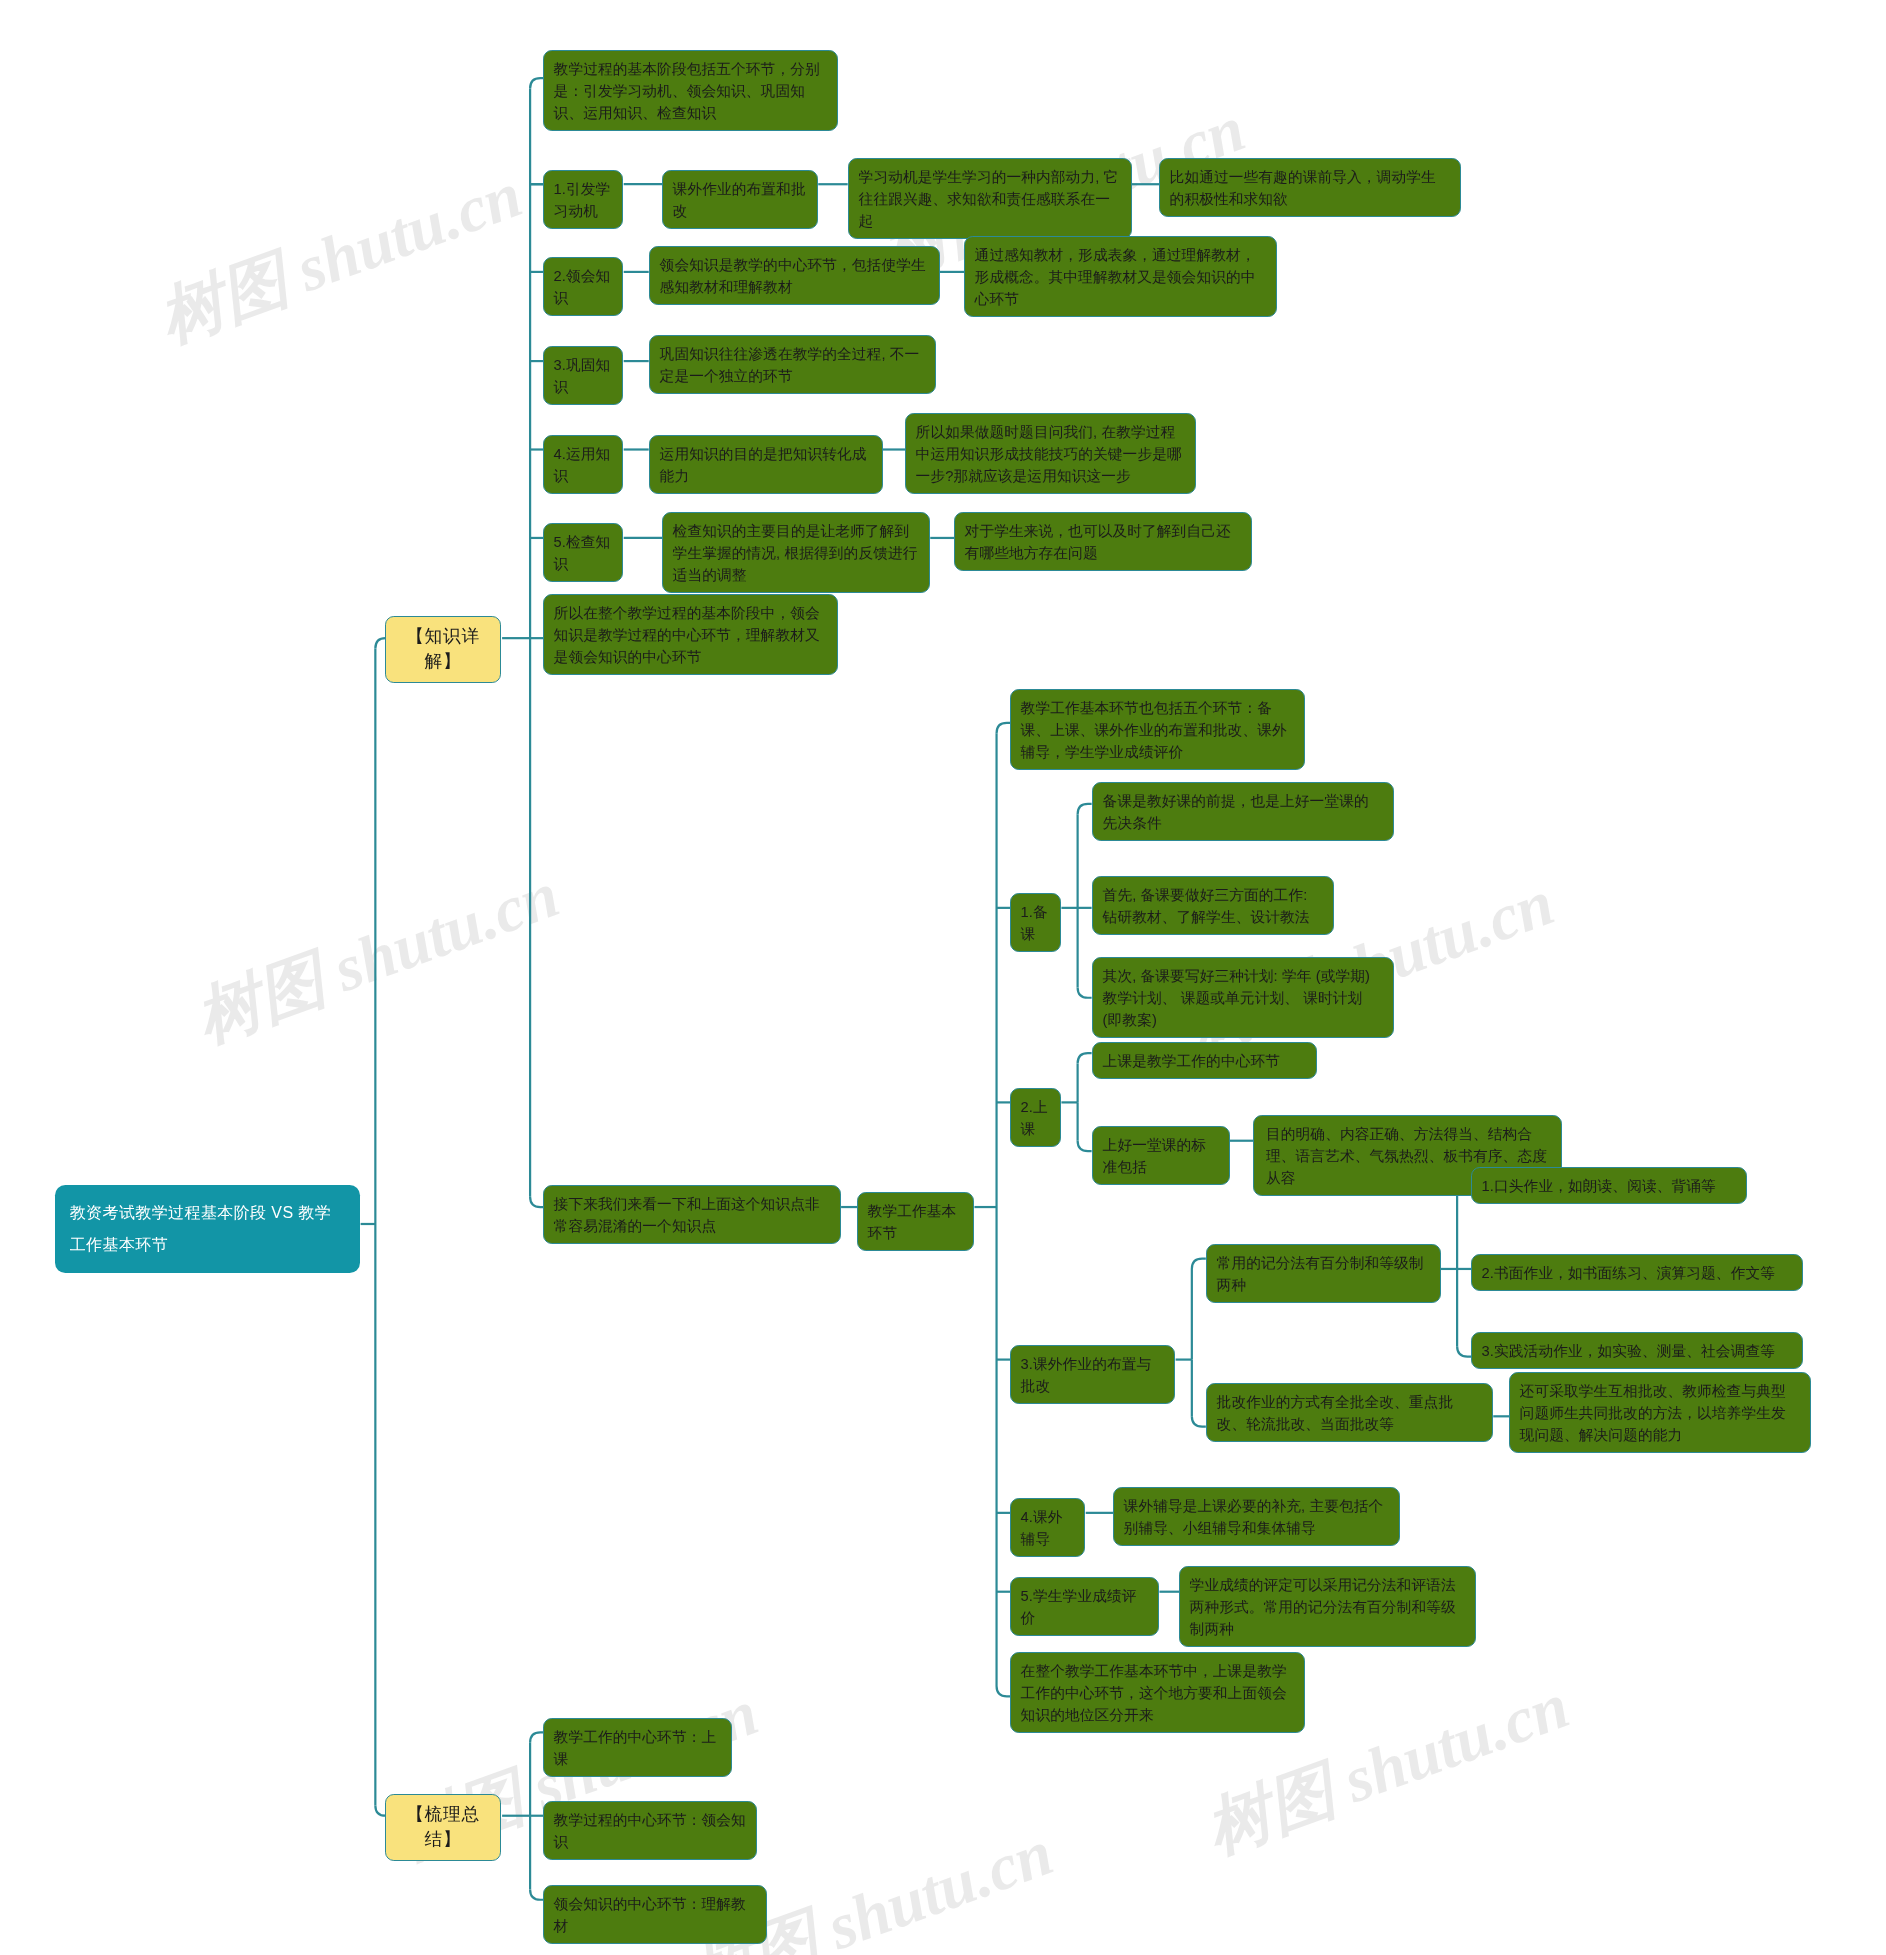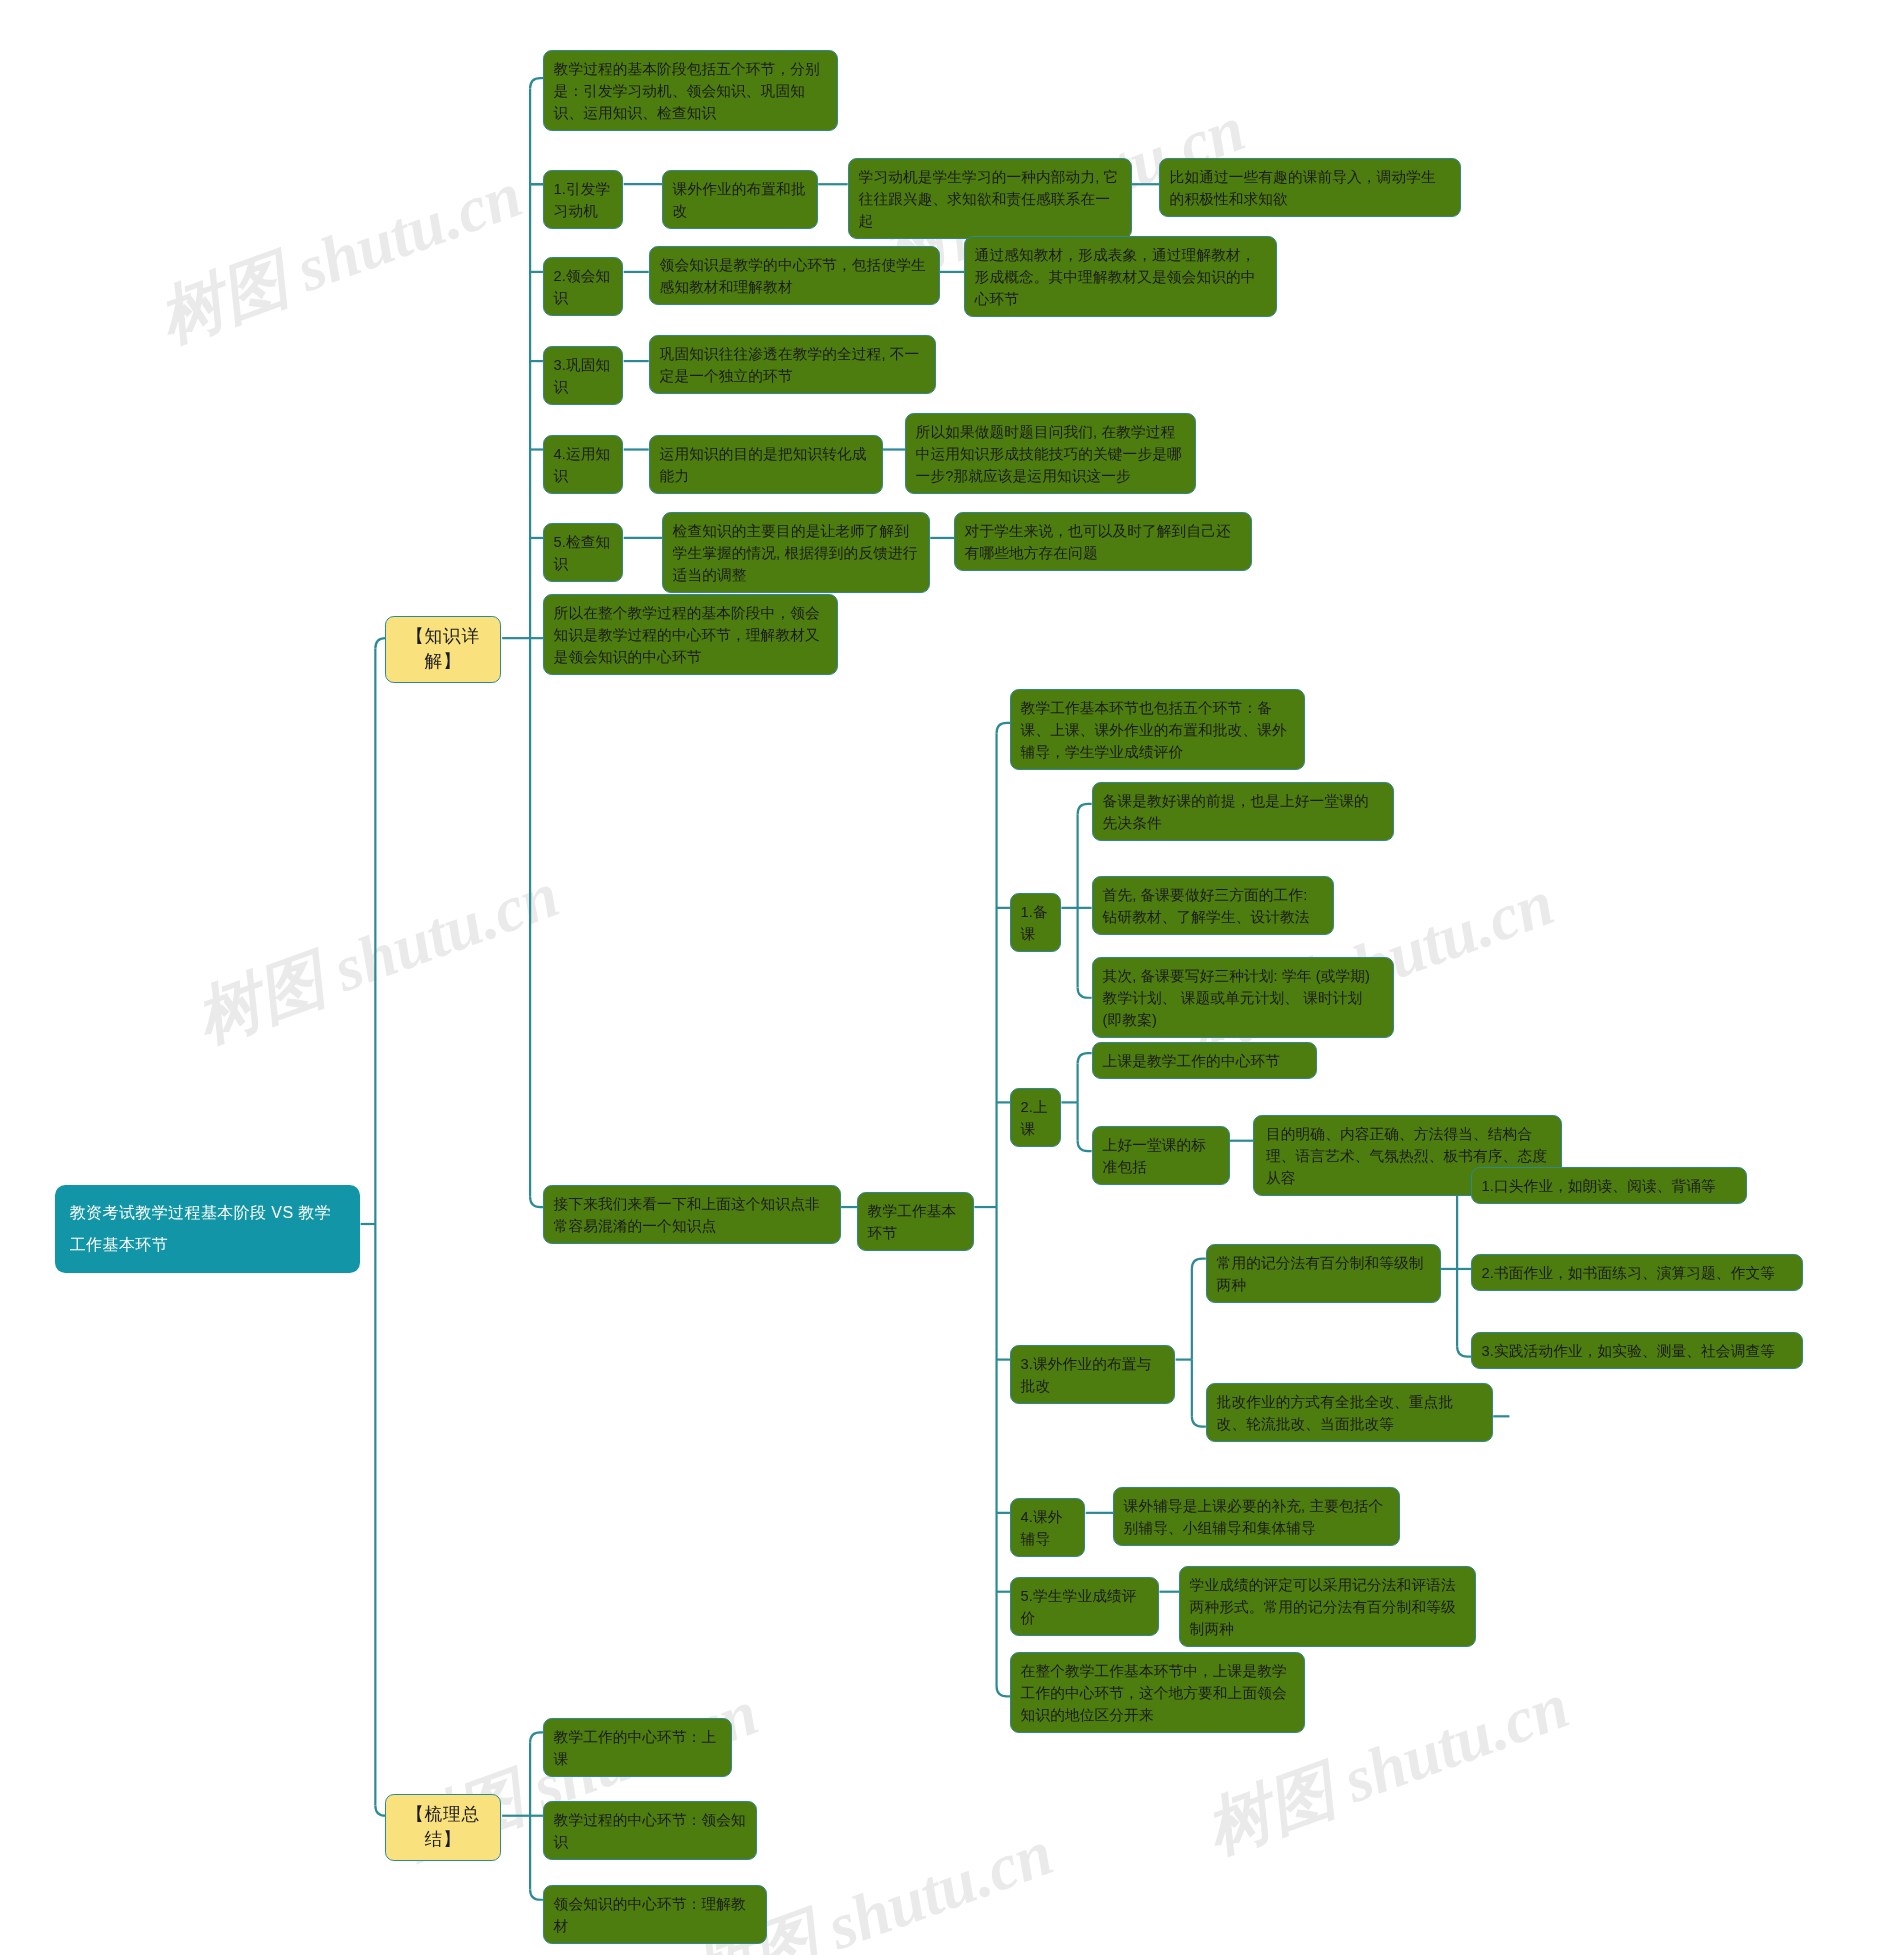--- a/index.html
+++ b/index.html
@@ -208,20 +208,21 @@
   <div class="node" style="left:1092px;top:1042px;width:225px;">上课是教学工作的中心环节</div>
   <div class="node" style="left:1092px;top:1126px;width:138px;">上好一堂课的标准包括</div>
   <div class="node" style="left:1253px;top:1115px;width:309px;padding-left:12px;">目的明确、内容正确、方法得当、结构合理、语言艺术、气氛热烈、板书有序、态度从容</div>
 
   <div class="node" style="left:1010px;top:1345px;width:165px;">3.课外作业的布置与批改</div>
   <div class="node" style="left:1206px;top:1244px;width:235px;">常用的记分法有百分制和等级制两种</div>
   <div class="node" style="left:1471px;top:1167px;width:276px;">1.口头作业，如朗读、阅读、背诵等</div>
   <div class="node" style="left:1471px;top:1254px;width:332px;">2.书面作业，如书面练习、演算习题、作文等</div>
   <div class="node" style="left:1471px;top:1332px;width:332px;">3.实践活动作业，如实验、测量、社会调查等</div>
   <div class="node" style="left:1206px;top:1383px;width:287px;">批改作业的方式有全批全改、重点批改、轮流批改、当面批改等</div>
+  <div class="node" style="left:1509px;top:1372px;width:302px;">还可采取学生互相批改、教师检查与典型问题师生共同批改的方法，以培养学生发现问题、解决问题的能力</div>
 
   <div class="node" style="left:1010px;top:1498px;width:75px;">4.课外辅导</div>
   <div class="node" style="left:1113px;top:1487px;width:287px;">课外辅导是上课必要的补充, 主要包括个别辅导、小组辅导和集体辅导</div>
 
   <div class="node" style="left:1010px;top:1577px;width:149px;">5.学生学业成绩评价</div>
   <div class="node" style="left:1179px;top:1566px;width:297px;">学业成绩的评定可以采用记分法和评语法两种形式。常用的记分法有百分制和等级制两种</div>
 
   <div class="node" style="left:1010px;top:1652px;width:295px;">在整个教学工作基本环节中，上课是教学工作的中心环节，这个地方要和上面领会知识的地位区分开来</div>
 
   <div class="node" style="left:543px;top:1718px;width:189px;">教学工作的中心环节：上课</div>

